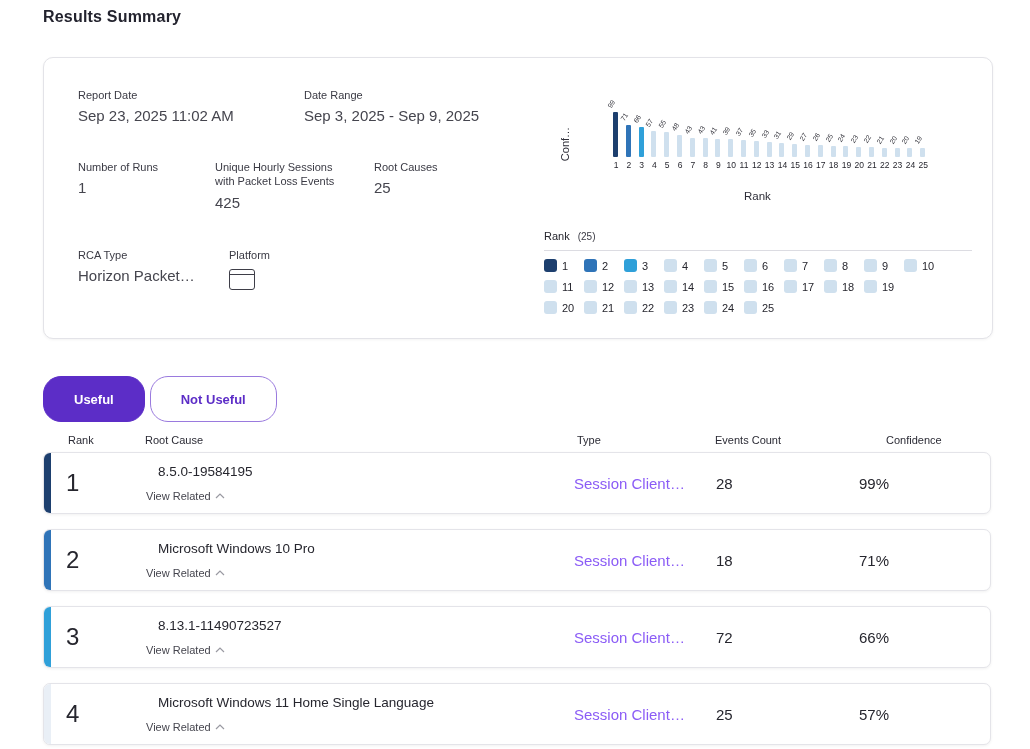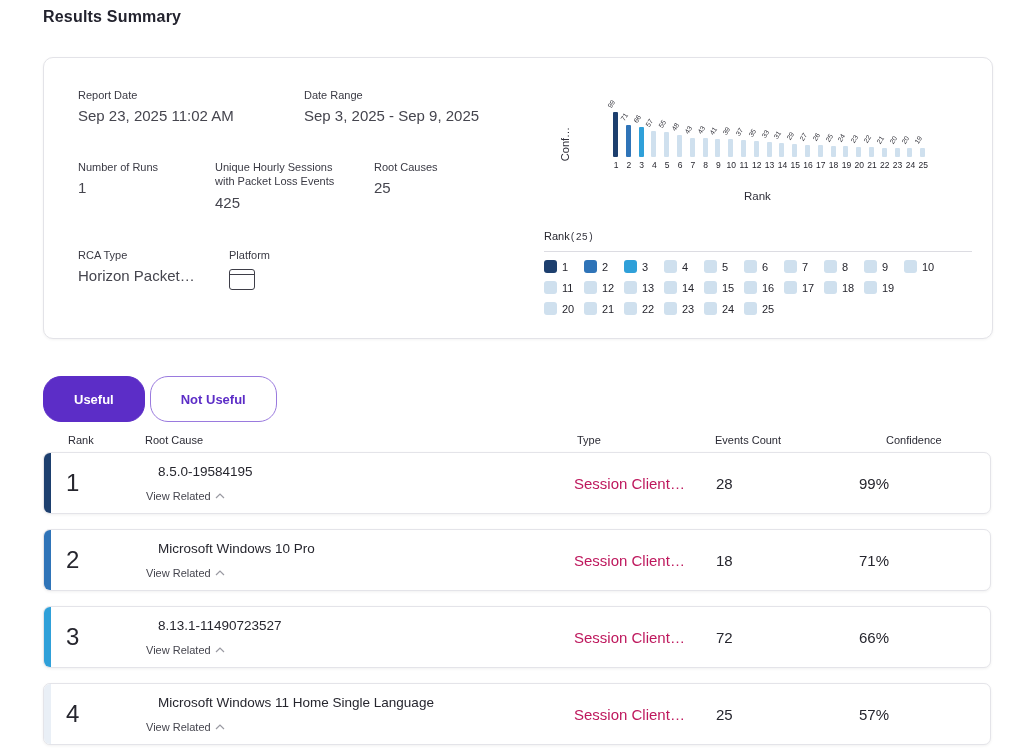--- a/index.html
+++ b/index.html
@@ -24,21 +24,21 @@
   .bars{position:absolute;left:66px;top:0;width:330px;height:152px;}
   .bar-col{position:absolute;top:0;width:12px;height:152px;}
   .bar{position:absolute;left:3px;bottom:67px;width:5px;border-radius:1px;}
   .bar-val{position:absolute;left:2px;font-size:7px;color:#3a3a42;white-space:nowrap;transform:rotate(-56deg);transform-origin:0 100%;}
   .bar-x{position:absolute;top:88px;left:0;width:12px;text-align:center;font-size:8.5px;color:#26262e;}
   .x-label{position:absolute;left:200px;top:118px;font-size:11.5px;color:#2e2e38;}
 
   
   .legend{position:absolute;left:500px;top:172px;width:428px;}
   .legend-head{font-size:11px;color:#26262e;padding-bottom:8px;border-bottom:1px solid #dcdce2;}
-  .legend-head .cnt{font-size:10px;color:#3a3a44;margin-left:0;font-family:Liberation Mono, monospace;}
+  .legend-head .cnt{font-size:10px;color:#3a3a44;margin-left:8px;}
   .legend-row{display:flex;margin-top:8px;}
   .legend-item{width:40px;display:inline-flex;align-items:center;cursor:pointer;}
   .lg-box{width:13px;height:13px;border-radius:3px;display:inline-block;}
   .lg-num{margin-left:5px;font-size:11px;color:#26262e;}
 
   
   .actions{position:absolute;left:43px;top:376px;display:flex;gap:5px;}
   .btn{height:46px;border-radius:18px;font-family:"Liberation Sans",sans-serif;font-size:13px;font-weight:700;padding:0 30px;cursor:pointer;}
   .btn-filled{background:var(--accent,#5c2dc7);color:#fff;border:1px solid var(--accent,#5c2dc7);}
   .btn-outline{background:#fff;color:var(--accent,#5c2dc7);border:1px solid var(--accent-border,#9a7ade);}
@@ -47,21 +47,21 @@
   .thead{position:absolute;left:43px;top:434px;width:948px;height:16px;}
   .th{position:absolute;top:0;font-size:11px;color:#2b2b35;}
   .rows{position:absolute;left:43px;top:452px;width:948px;}
   .row-card{position:relative;height:60px;margin-bottom:15px;background:#fff;border:1px solid #e4e4e9;
     border-radius:7px;box-shadow:0 1px 3px rgba(0,0,0,.06);overflow:hidden;}
   .accent{position:absolute;left:0;top:0;bottom:0;width:7px;}
   .cell-rank{position:absolute;left:22px;top:50%;transform:translateY(-50%);font-size:24px;color:#26262e;}
   .cell-rc{position:absolute;left:102px;top:50%;transform:translateY(-50%);}
   .rc-name{font-size:13.5px;color:#26262e;margin-left:12px;}
   .rc-link{margin-top:11px;font-size:11px;color:#45454e;display:flex;align-items:center;gap:4px;cursor:pointer;}
-  .cell-type{position:absolute;left:530px;top:50%;transform:translateY(-50%);font-size:15px;color:#be185d;}
+  .cell-type{position:absolute;left:530px;top:50%;transform:translateY(-50%);font-size:15px;color:#8b5cf6;}
   .cell-events{position:absolute;left:672px;top:50%;transform:translateY(-50%);font-size:15px;color:#26262e;}
   .cell-conf{position:absolute;left:815px;top:50%;transform:translateY(-50%);font-size:15px;color:#26262e;}
 </style>
 </head>
 <body>
 
 <div class="page">
 
   <h1 class="page-title">Results Summary</h1>
 

